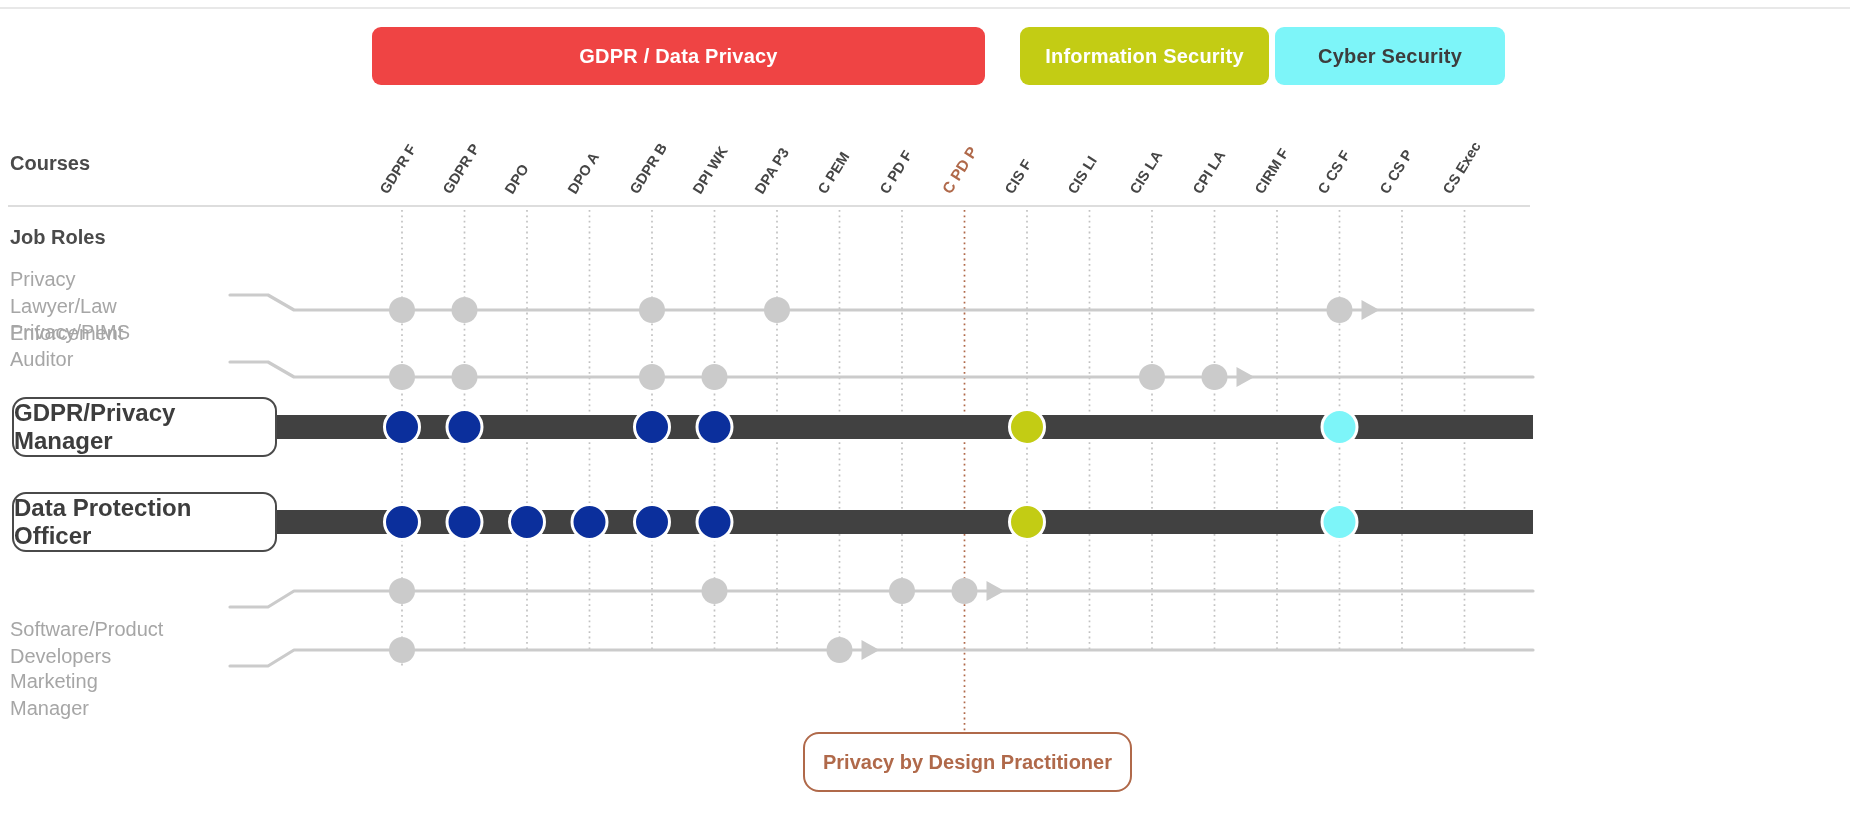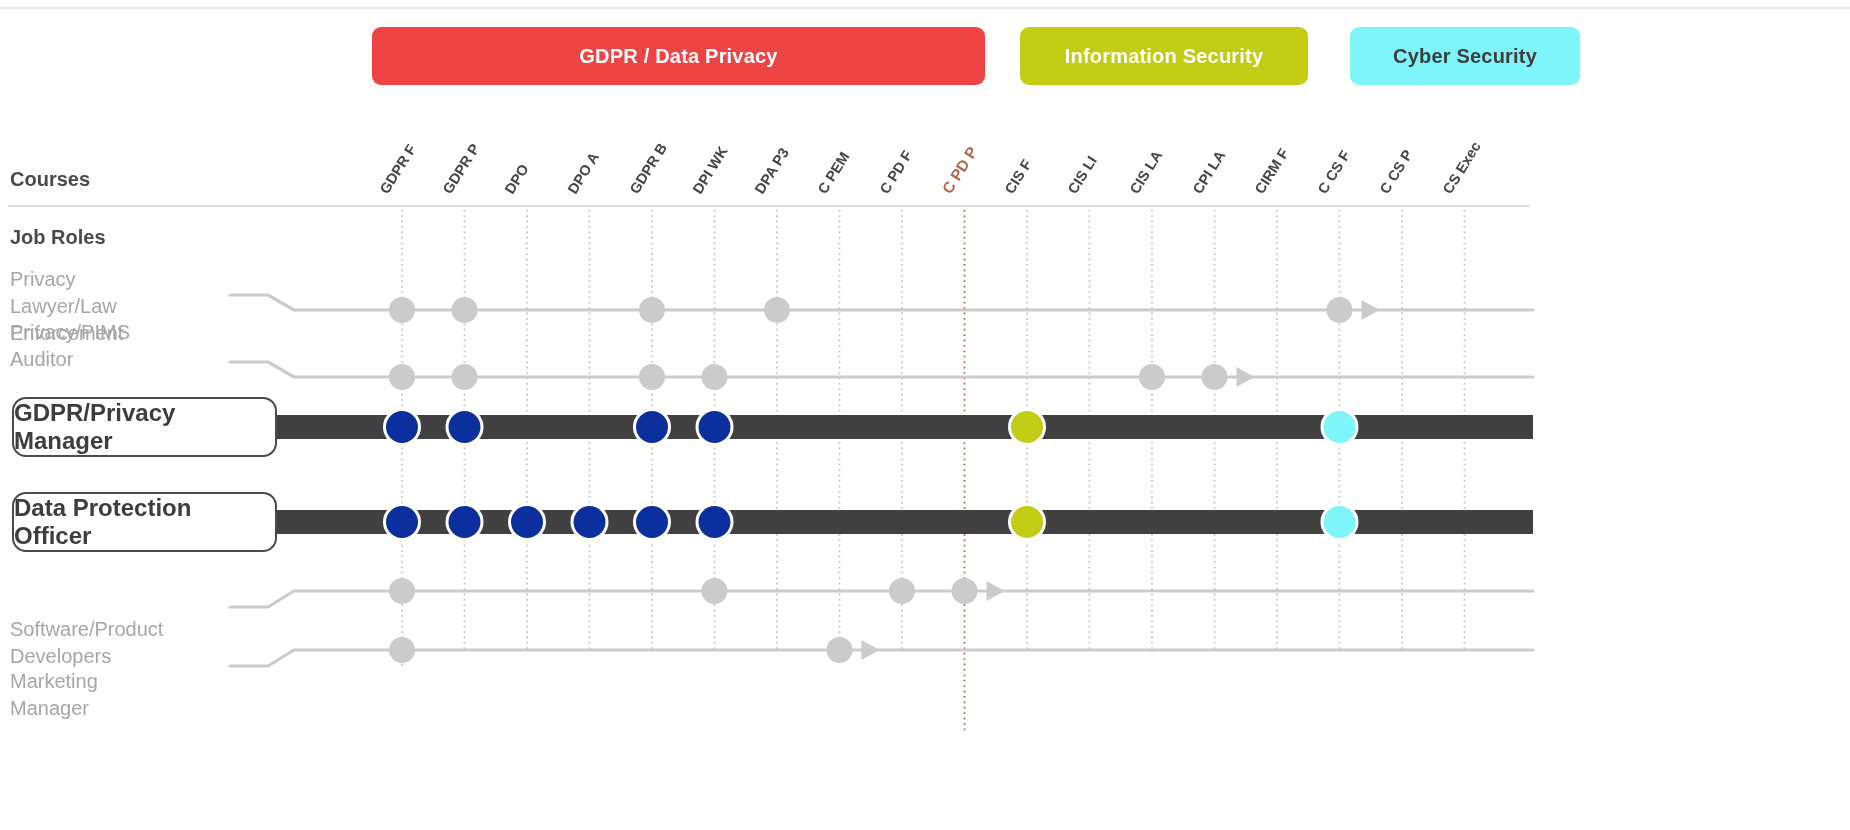--- a/index.html
+++ b/index.html
@@ -10,21 +10,21 @@
   .topline{position:absolute;left:0;top:7px;width:1850px;height:2px;background:#e8e8e8;}
   .separator{position:absolute;left:8px;top:205px;width:1522px;height:2px;background:#dddddd;}
   .pill{
     position:absolute;top:27px;height:58px;border-radius:9px;
     display:flex;align-items:center;justify-content:center;
     font-size:20px;font-weight:700;letter-spacing:.2px;
   }
   .side-heading{
     position:absolute;left:10px;color:#4a4a4a;font-size:20px;font-weight:700;
   }
-  .courses-heading{top:168px;}
+  .courses-heading{top:152px;}
   .jobroles-heading{top:226px;}
   .course-label{
     position:absolute;transform:rotate(-58deg);transform-origin:left bottom;
     white-space:nowrap;font-size:14.5px;font-weight:700;color:#454545;height:18px;line-height:18px;
   }
   .course-label.highlight{color:#b0694a;font-size:15.5px;}
   .role-label{
     position:absolute;left:10px;color:#a6a6a6;font-size:20px;line-height:27px;font-weight:400;
     white-space:pre-line;
   }
@@ -44,22 +44,22 @@
   #headerPills,#courseLabels,#roleLabels,#roleBoxes{position:absolute;left:0;top:0;width:0;height:0;}
 </style>
 </head>
 <body>
 
 <div class="canvas">
   <div class="topline"></div>
 
   <div id="headerPills">
       <div class="pill" style="left: 372px; width: 613px; background: #ef4444; color: rgb(255, 255, 255);">GDPR / Data Privacy</div>
-      <div class="pill" style="left: 1020px; width: 288px; background: rgb(195, 204, 20); color: rgb(255, 255, 255);">Information Security</div>
-      <div class="pill" style="left: 1350px; width: 230px; background: rgb(125, 245, 249); color: rgb(61, 61, 61);">Cyber Security</div>
+      <div class="pill" style="left: 1020px; width: 249px; background: rgb(195, 204, 20); color: rgb(255, 255, 255);">Information Security</div>
+      <div class="pill" style="left: 1275px; width: 230px; background: rgb(125, 245, 249); color: rgb(61, 61, 61);">Cyber Security</div>
     </div>
 
   <div class="side-heading courses-heading">Courses</div>
   <div class="side-heading jobroles-heading">Job Roles</div>
 
   <div id="courseLabels">
       <div class="course-label" style="left: 391px; top: 179px;">GDPR F</div>
       <div class="course-label" style="left: 453.5px; top: 179px;">GDPR P</div>
       <div class="course-label" style="left: 516px; top: 179px;">DPO</div>
       <div class="course-label" style="left: 578.5px; top: 179px;">DPO A</div>
@@ -149,13 +149,16 @@
       <div class="role-label" style="top: 319px;">Privacy/PIMS Auditor</div>
       <div class="role-label" style="top: 580px; margin-top: 36px;">Software/Product
 Developers</div>
       <div class="role-label" style="top: 638px; margin-top: 30px;">Marketing Manager</div>
     </div>
   <div id="roleBoxes">
       <div class="role-box" style="top: 397px;">GDPR/Privacy Manager</div>
       <div class="role-box" style="top: 492px;">Data Protection Officer</div>
     </div>
 
+  <div class="annotation-box">
+    <span>Privacy by Design Practitioner</span>
+  </div>
 </div>
 
 </body></html>

